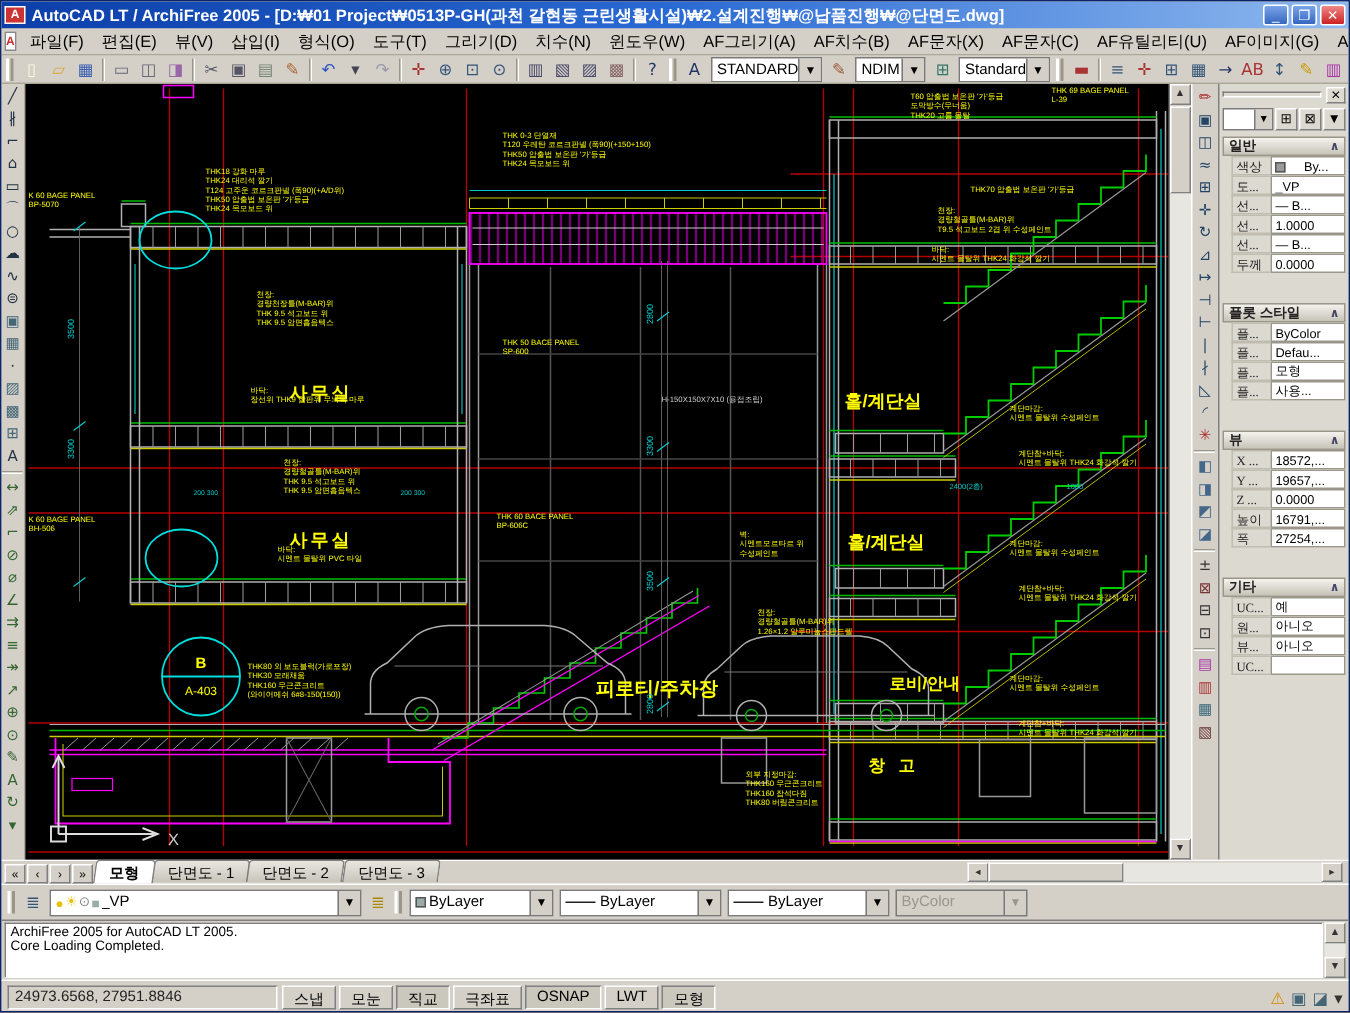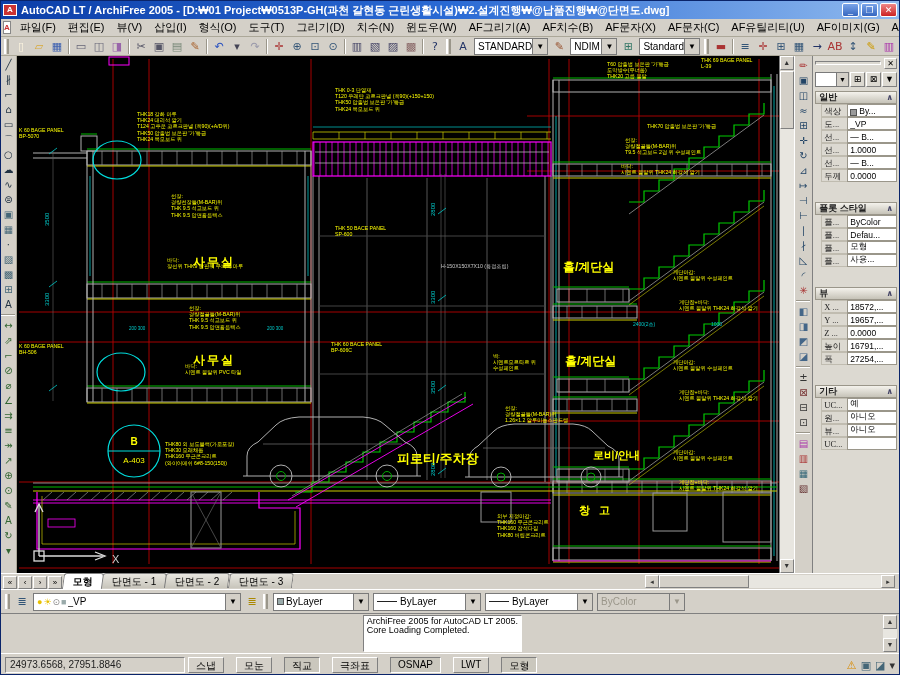--- a/index.html
+++ b/index.html
@@ -47,39 +47,39 @@
   .pal-close{width:13px;height:11px;border:1px solid;border-color:#fff #808080 #808080 #fff;text-align:center;font-size:8px;line-height:9px;}
   .pal-row2{display:flex;align-items:center;gap:1px;margin:3px 0 4px;}
   .pal-combo{flex:1;height:15px;background:#fff;border:1px solid #7a7a7a;display:flex;}
   .pal-combo .drop{width:12px;margin-left:auto;background:#d4d0c8;border-left:1px solid #7a7a7a;font-size:7px;text-align:center;line-height:13px;}
   .pal-btn{width:15px;height:15px;border:1px solid;border-color:#fff #808080 #808080 #fff;text-align:center;font-size:9px;line-height:13px;flex:none;}
   .pal-sec{margin-bottom:20px;}
   .pal-hdr{height:13px;background:linear-gradient(#f4f2ec,#c6c3b8);border:1px solid #9a968a;display:flex;align-items:center;padding:0 3px;font-weight:bold;font-size:9px;color:#222;}
   .pal-hdr .chev{margin-left:auto;font-size:8px;color:#446;}
   .pal-r{display:flex;height:13px;margin-left:6px;}
   .pal-lbl{width:26px;background:#dcd9d1;border:1px solid #c0bcb0;border-right:none;padding:1px 1px 0 2px;white-space:nowrap;overflow:hidden;font-size:8.5px;color:#222;font-family:Liberation Serif, serif;}
-  .pal-val{flex:1;background:#fff;border:1px solid #9a968a;padding:1px 1px 0 2px;white-space:nowrap;overflow:hidden;font-size:8.5px;display:flex;align-items:flex-end;gap:2px;}
+  .pal-val{flex:1;background:#fff;border:1px solid #9a968a;padding:1px 1px 0 2px;white-space:nowrap;overflow:hidden;font-size:8.5px;display:flex;align-items:center;gap:12px;}
   .swatch{width:7px;height:7px;border:1px solid #555;flex:none;}
   
   .tabrow{height:16px;background:#d4d0c8;display:flex;align-items:flex-end;border-top:1px solid #fff;padding-left:2px;}
   .tnav{width:14px;height:13px;background:#d4d0c8;border:1px solid;border-color:#fff #808080 #808080 #fff;font-size:8px;line-height:11px;text-align:center;margin-right:1px;flex:none;}
   .tab{height:15px;padding:1px 9px 0;font-size:10px;border:1px solid #808080;border-bottom:none;border-radius:3px 3px 0 0;background:linear-gradient(#e8e6e0,#c8c5bb);margin-right:-1px;white-space:nowrap;transform:skewX(-8deg);}
   .tab span{display:inline-block;transform:skewX(8deg);}
   .tab.active{background:#fff;font-weight:bold;height:16px;z-index:2;}
   .hscroll{margin-left:auto;margin-right:4px;width:250px;height:13px;display:flex;align-self:center;}
   .hscroll .sarrow{width:14px;height:13px;flex:none;}
   .hthumb{width:90px;background:#d4d0c8;border:1px solid;border-color:#fff #808080 #808080 #fff;}
   
   .layerrow{height:24px;display:flex;align-items:center;background:#d4d0c8;border-top:1px solid #fff;padding:0 2px;}
   .lcombo{height:18px;}
   .licon{font-size:9px;margin-right:1px;}
   .linesw{display:inline-block;width:20px;height:1px;background:#222;margin-right:3px;}
   
   .cmd{height:40px;background:#d4d0c8;border-top:1px solid #808080;padding:1px 2px;display:flex;}
-  .cmdinner{flex:1;display:flex;flex-direction:column;align-items:center;}
+  .cmdinner{flex:1;display:flex;flex-direction:column;}
   .cmdhist{flex:1;background:#fff;border:1px solid;border-color:#808080 #fff #fff #808080;font-family:"DejaVu Sans Mono","Liberation Mono",monospace;font-size:9px;line-height:9px;padding:1px 3px;overflow:hidden;color:#000;}
   .cmdprompt{height:13px;background:#fff;border:1px solid;border-color:#808080 #fff #fff #808080;border-top:none;font-family:"DejaVu Sans Mono","Liberation Mono",monospace;font-size:9.5px;padding:0 3px;display:flex;align-items:center;}
   .miniscroll{margin-left:auto;display:flex;height:11px;}
   .miniscroll .sarrow{width:13px;height:11px;font-size:6px;line-height:9px;}
   .minithumb{width:16px;background:#d4d0c8;border:1px solid;border-color:#fff #808080 #808080 #fff;}
   .cmdscroll{width:14px;display:flex;flex-direction:column;margin-left:1px;}
   
   .statusbar{height:23px;background:#d4d0c8;border-top:1px solid #fff;display:flex;align-items:center;padding:0 4px;gap:3px;}
   .coords{width:180px;height:16px;border:1px solid;border-color:#808080 #fff #fff #808080;font-size:10px;padding:1px 4px;color:#222;white-space:nowrap;}
   .toggle{height:16px;padding:1px 7px 0;font-size:10px;border:1px solid;border-color:#fff #808080 #808080 #fff;white-space:nowrap;}
@@ -903,21 +903,21 @@
     </div>
     <div class="cmdscroll">
       <div class="sarrow">▲</div>
       <div class="strack"></div>
       <div class="sarrow">▼</div>
     </div>
   </div>
 
   <div class="statusbar">
     <div class="coords">24973.6568, 27951.8846</div>
-    <div id="toggles" style="display:flex;gap:12px;">
+    <div id="toggles" style="display:flex;gap:2px;">
         <div class="toggle">스냅</div>
         <div class="toggle">모눈</div>
         <div class="toggle pressed">직교</div>
         <div class="toggle">극좌표</div>
         <div class="toggle pressed">OSNAP</div>
         <div class="toggle">LWT</div>
         <div class="toggle pressed">모형</div>
       </div>
     <div class="tray" id="tray">
         <span style="color: rgb(216, 138, 0);">⚠</span>

